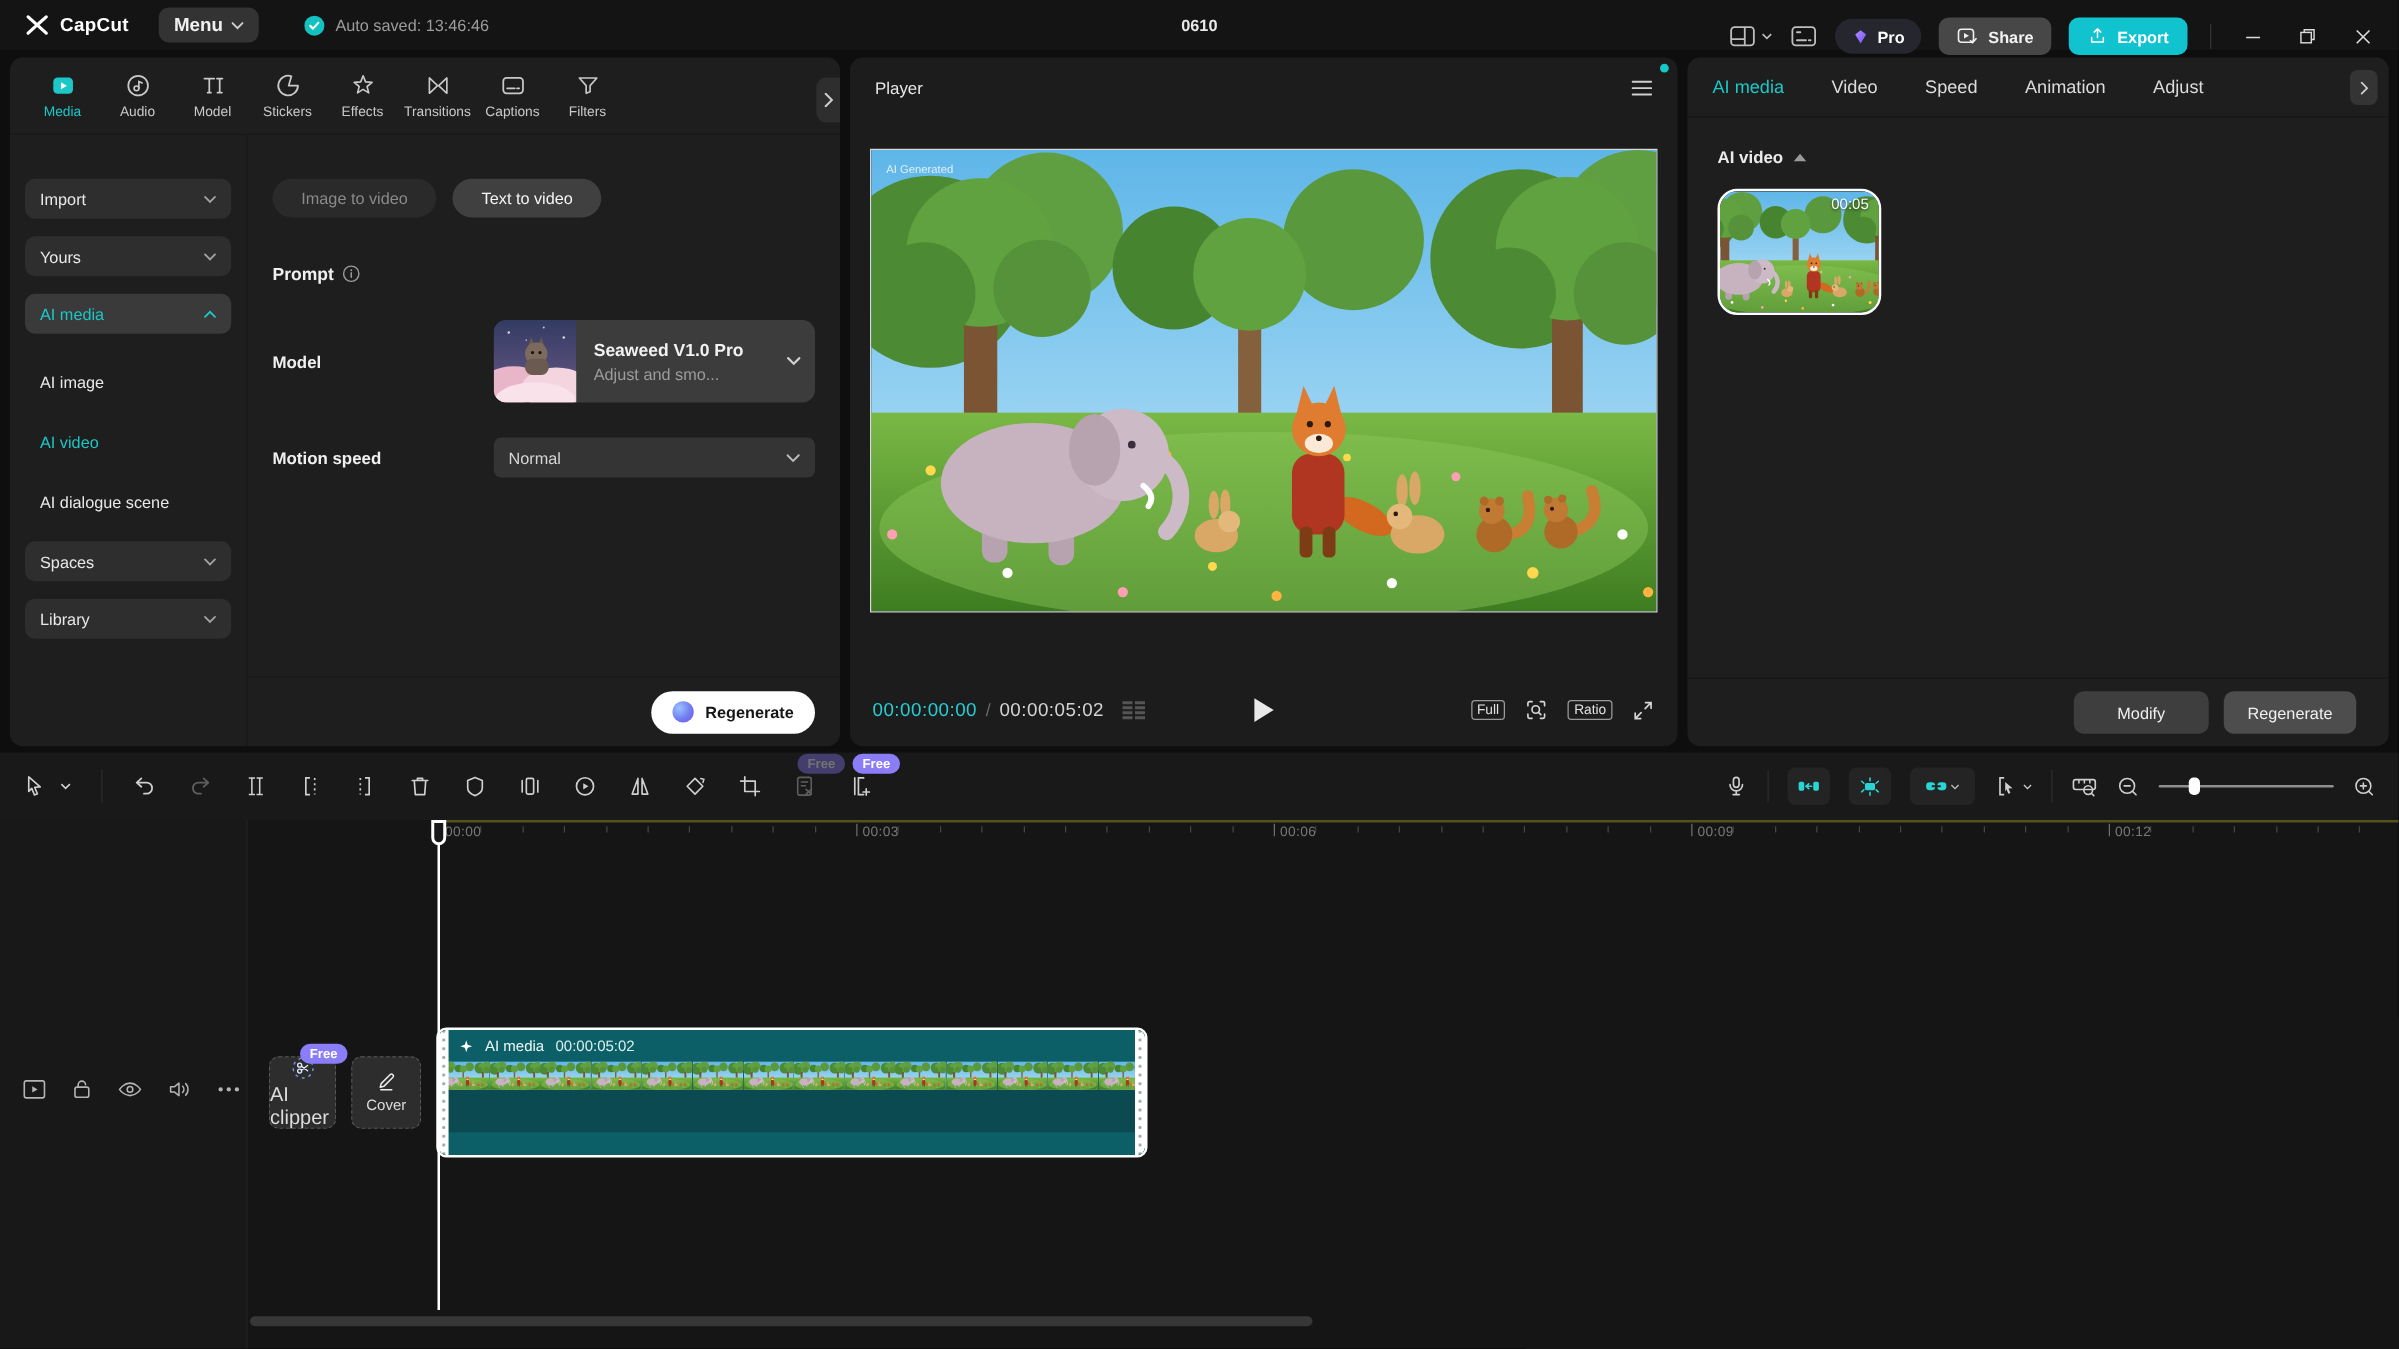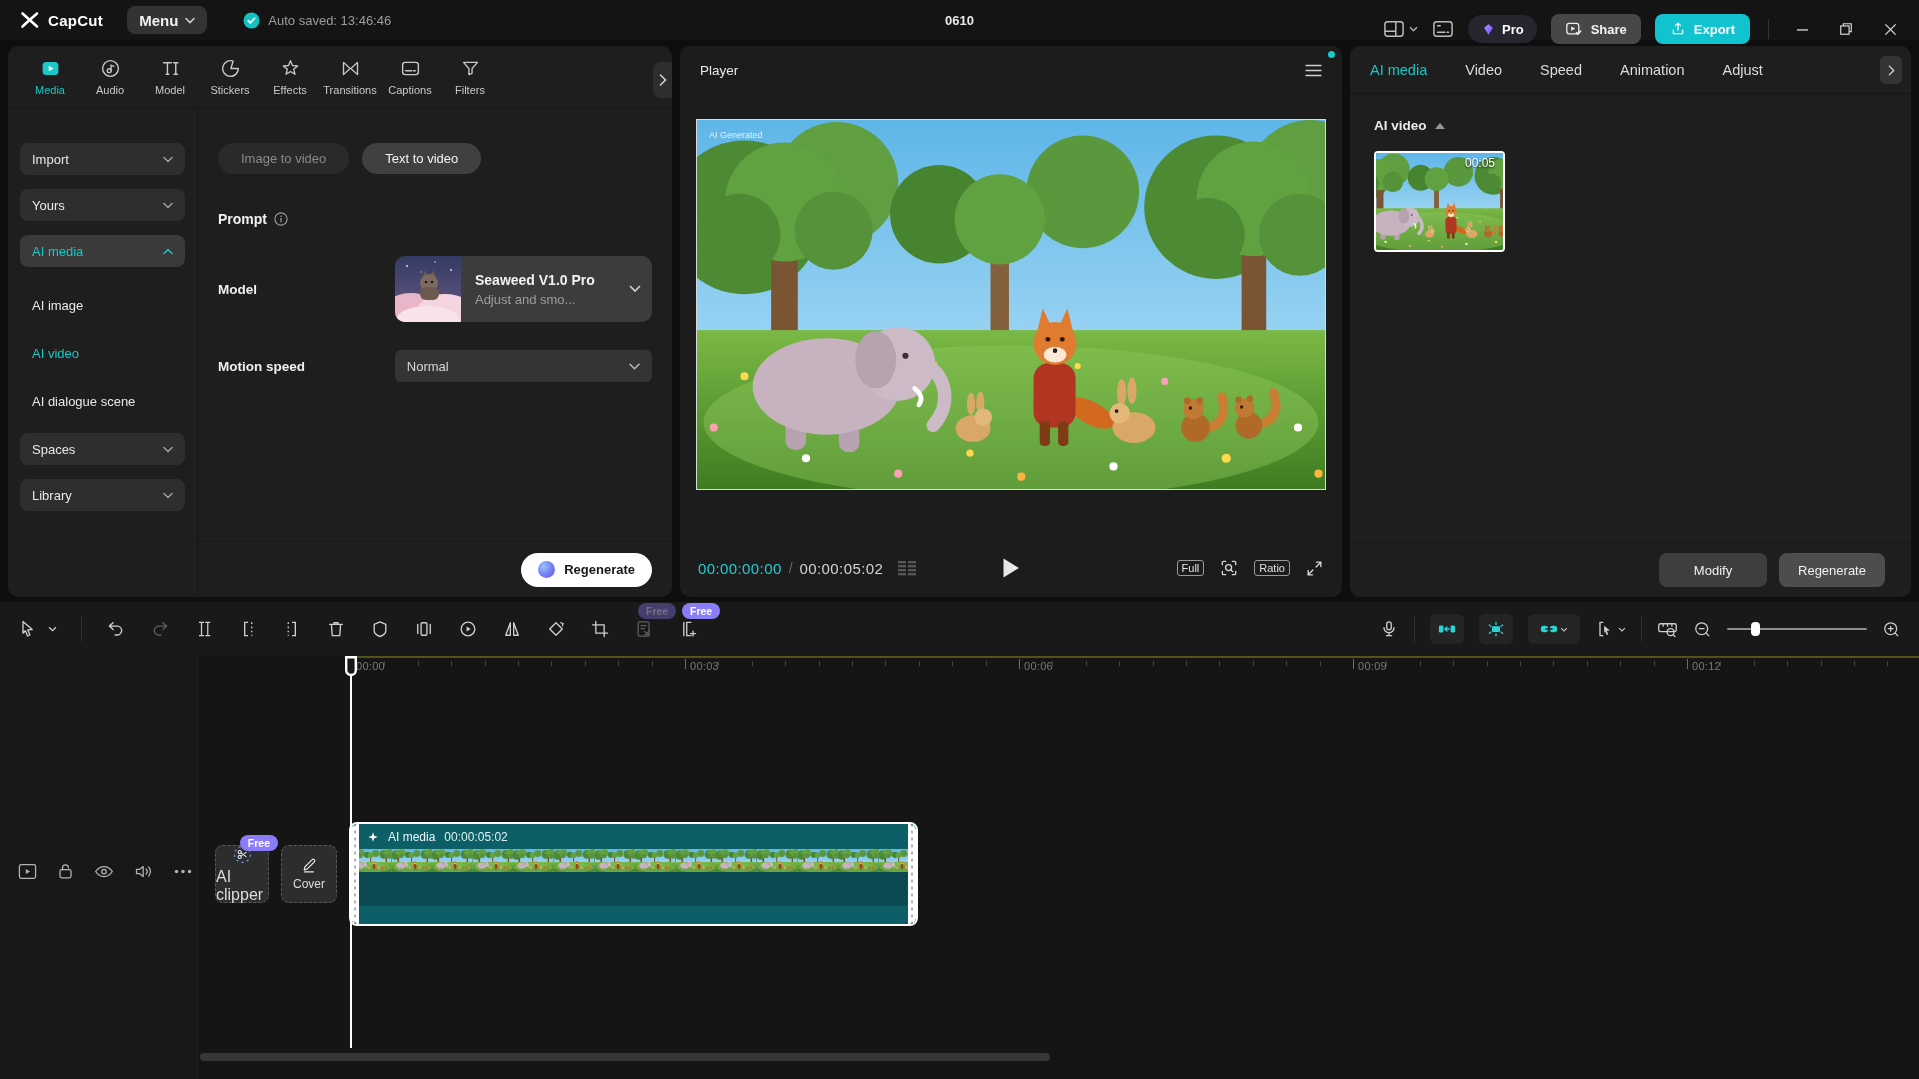--- a/index.html
+++ b/index.html
@@ -111,21 +111,21 @@
   .rtabs { height:48px; display:flex; align-items:center; gap:38px; padding:0 20px;
     border-bottom:1px solid #161616; font-size:14.5px; color:#dcdcdc; position:relative; }
   .rtab.active { color:#1bc7c7; }
   .rtabs-expand { position:absolute; right:9px; top:10px; width:22px; height:28px; background:#343434;
     border-radius:6px; display:flex; align-items:center; justify-content:center; color:#cfcfcf; }
   .rsection { margin:24px 0 0 24px; display:flex; align-items:center; gap:8px;
     font-size:13.5px; font-weight:bold; color:#ebebeb; }
   .tri-up { width:0; height:0; border-left:5px solid transparent; border-right:5px solid transparent;
     border-bottom:6px solid #9a9a9a; }
   .rthumb { position:relative; margin:18px 0 0 24px; width:131px; height:101px; border:2.5px solid #fff;
-    border-radius:4px; overflow:hidden; background:#000; }
+    border-radius:16px; overflow:hidden; background:#000; }
   .rthumb .scene-holder { position:absolute; inset:0; }
   .rthumb-dur { position:absolute; top:3px; right:8px; font-size:12px; color:#fff; z-index:3;
     text-shadow:0 1px 2px rgba(0,0,0,.7); }
   .rfooter { position:absolute; left:0; right:0; bottom:0; height:55px; border-top:1px solid #161616;
     display:flex; align-items:center; justify-content:flex-end; gap:12px; padding-right:26px; }
   .btn-gray { height:34px; border-radius:8px; display:flex; align-items:center; justify-content:center;
     font-size:13px; color:#f0f0f0; }
   .btn-modify { width:108px; background:#3e3e3e; }
   .btn-regen2 { width:106px; background:#4d4d4d; }
 

